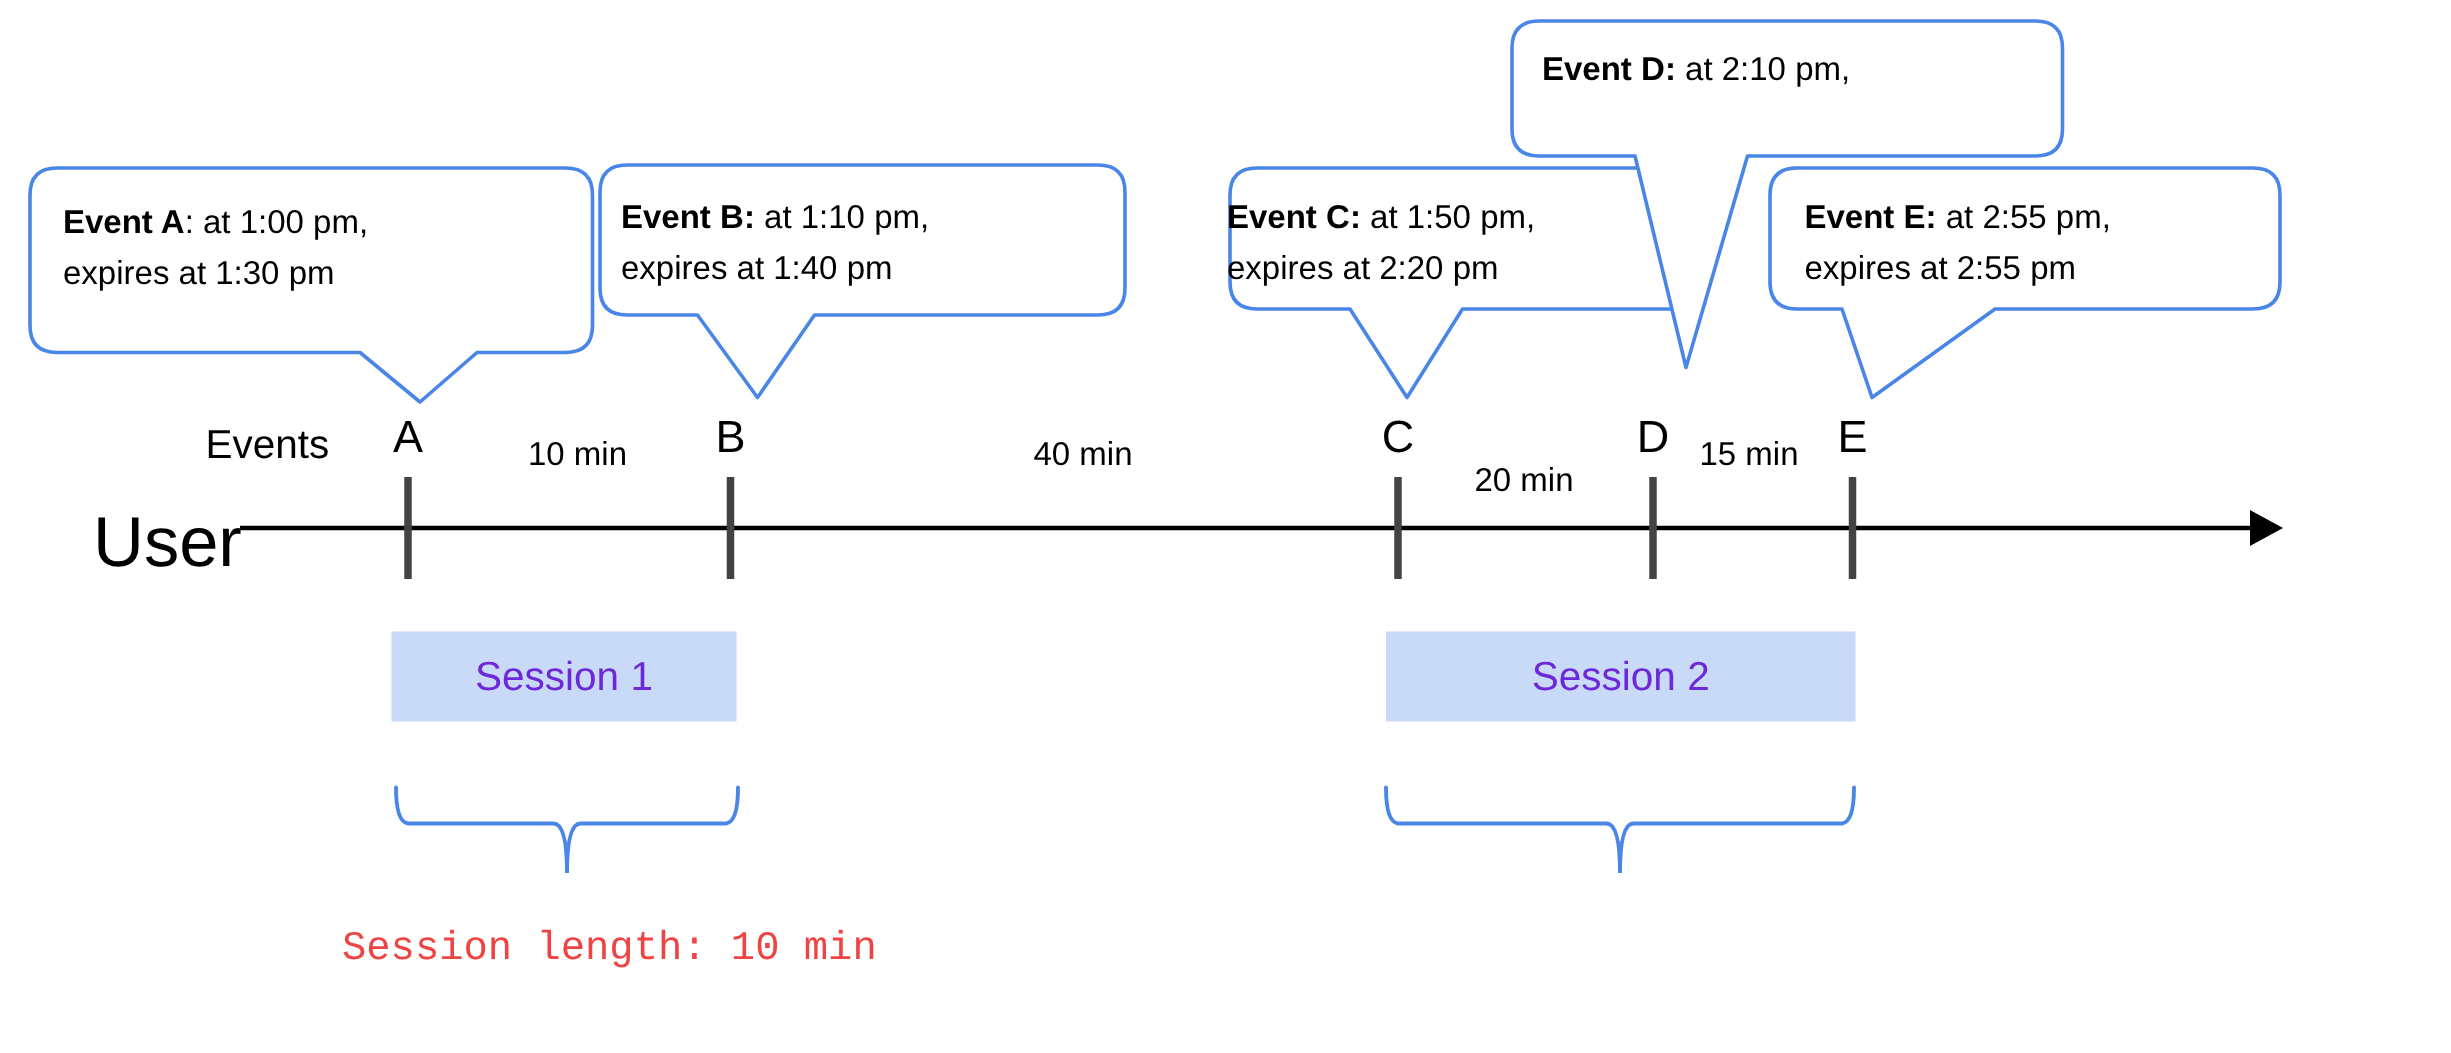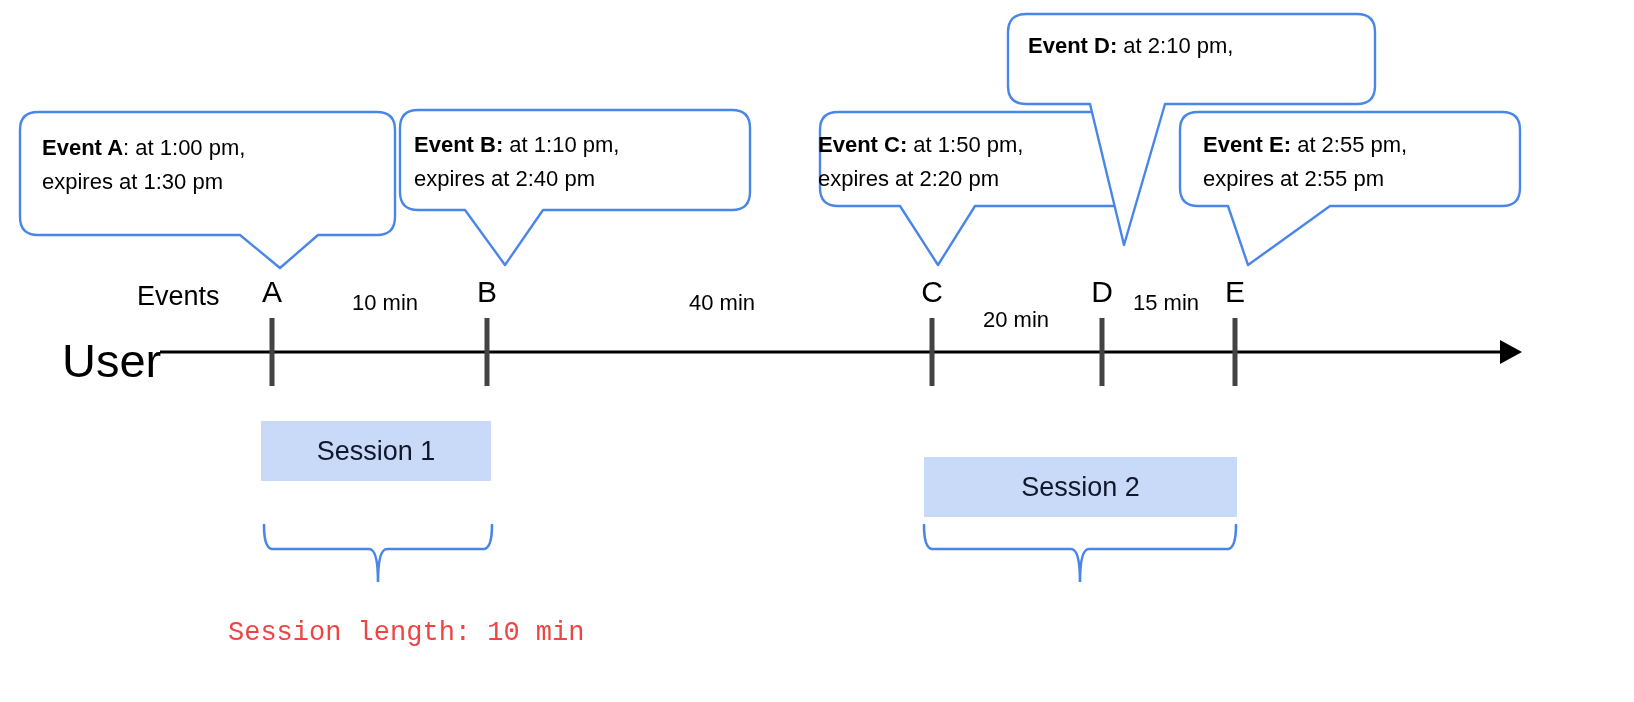--- a/index.html
+++ b/index.html
@@ -57,21 +57,21 @@
     font-size: 22px;
     text-align: center;
   }
   .session-box {
     position: absolute;
     display: flex;
     align-items: center;
     justify-content: center;
     font-family: "Liberation Sans", sans-serif;
     font-size: 27px;
-    color: #0f172a;
+    color: #6d28d9;
   }
   .session-length {
     position: absolute;
     font-family: Liberation Mono, monospace;
     font-size: 27px;
     color: #ef4444;
     text-align: center;
     white-space: nowrap;
   }
 </style>
@@ -141,21 +141,21 @@
     <div>
       <span class="ev">Event A</span><span>:</span><span> at 1:00 pm,</span>
     </div>
     <div>expires at 1:30 pm</div>
   </div>
 
   <div class="callout-text" style="left:414px; top:128px;">
     <div>
       <span class="ev">Event B</span><span class="ev">:</span><span> at 1:10 pm,</span>
     </div>
-    <div>expires at 2:40 pm</div>
+    <div>expires at 1:40 pm</div>
   </div>
 
   <div class="callout-text" style="left:818px; top:128px;">
     <div>
       <span class="ev">Event C</span><span class="ev">:</span><span> at 1:50 pm,</span>
     </div>
     <div>expires at 2:20 pm</div>
   </div>
 
   <div class="callout-text" style="left:1028px; top:29px;">
@@ -183,20 +183,20 @@
 
   <div class="axis-label gap-label" style="left:325px; top:290px; width:120px;">10 min</div>
   <div class="axis-label gap-label" style="left:662px; top:290px; width:120px;">40 min</div>
   <div class="axis-label gap-label" style="left:956px; top:290px; width:120px;margin-top:17px;">20 min</div>
   <div class="axis-label gap-label" style="left:1114px; top:290px; width:104px;">15 min</div>
 
   <div class="session-box" style="left:261px; top:421px; width:230px; height:60px; background:#c9daf8;">
     <span>Session 1</span>
   </div>
 
-  <div class="session-box" style="left:924px; top:421px; width:313px; height:60px; background:#c9daf8;margin-top:36px;">
+  <div class="session-box" style="left:924px; top:421px; width:313px; height:60px; background:#c9daf8;">
     <span>Session 2</span>
   </div>
 
   <div class="session-length" style="left:228px; top:618px; width:300px;">Session length: 10 min</div>
 
 
 </div>
 
 </body></html>

